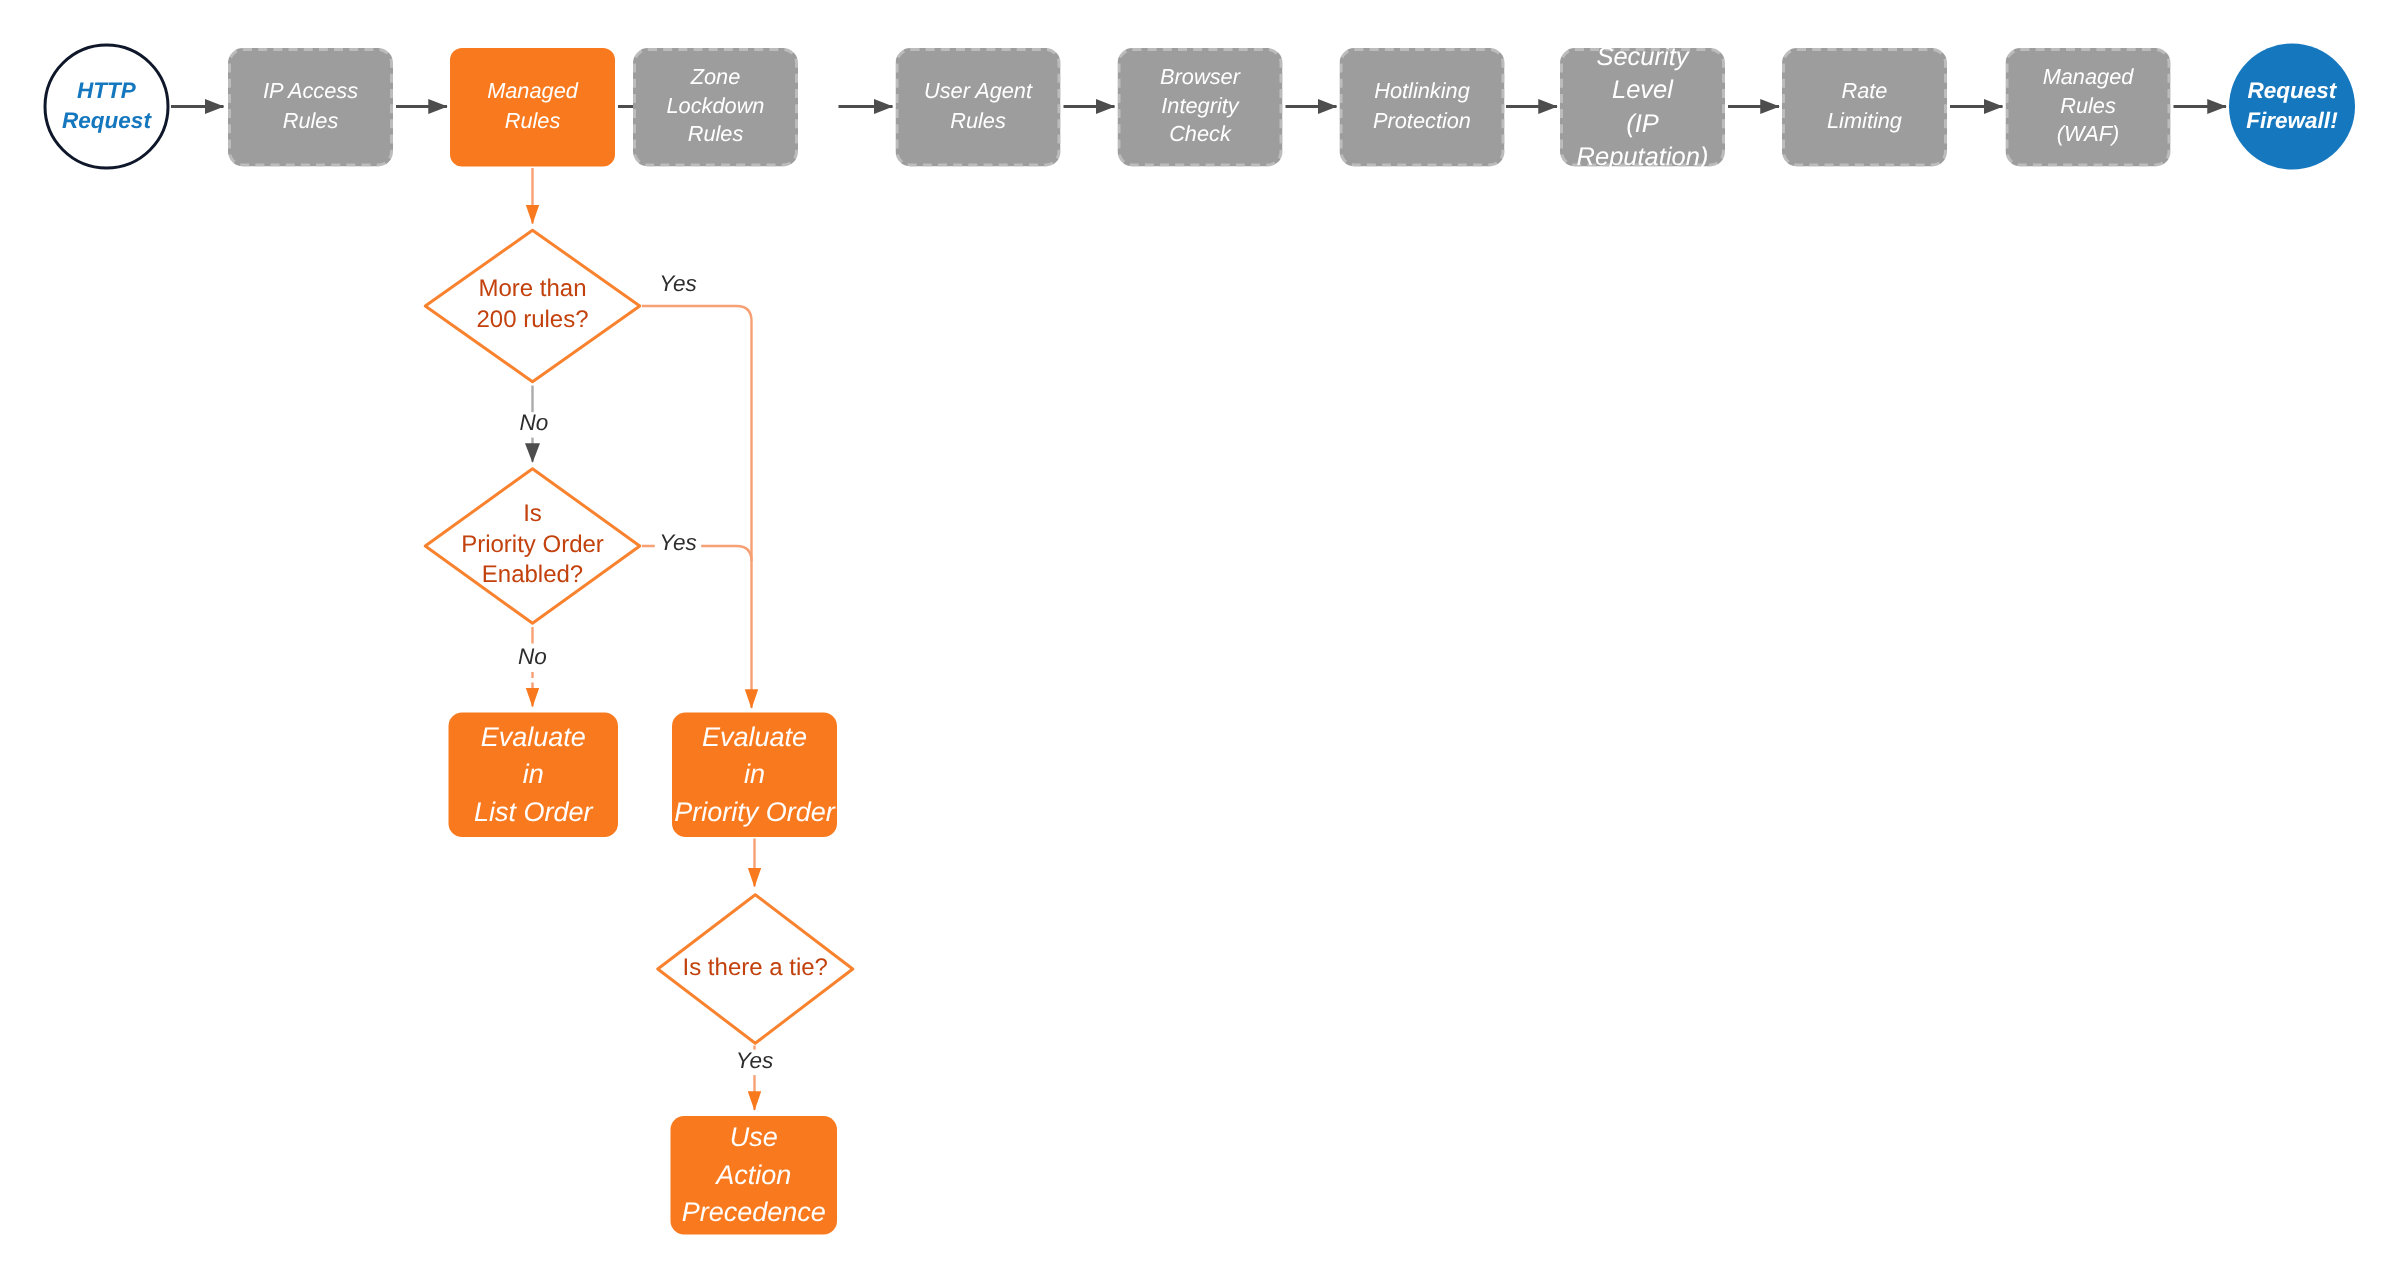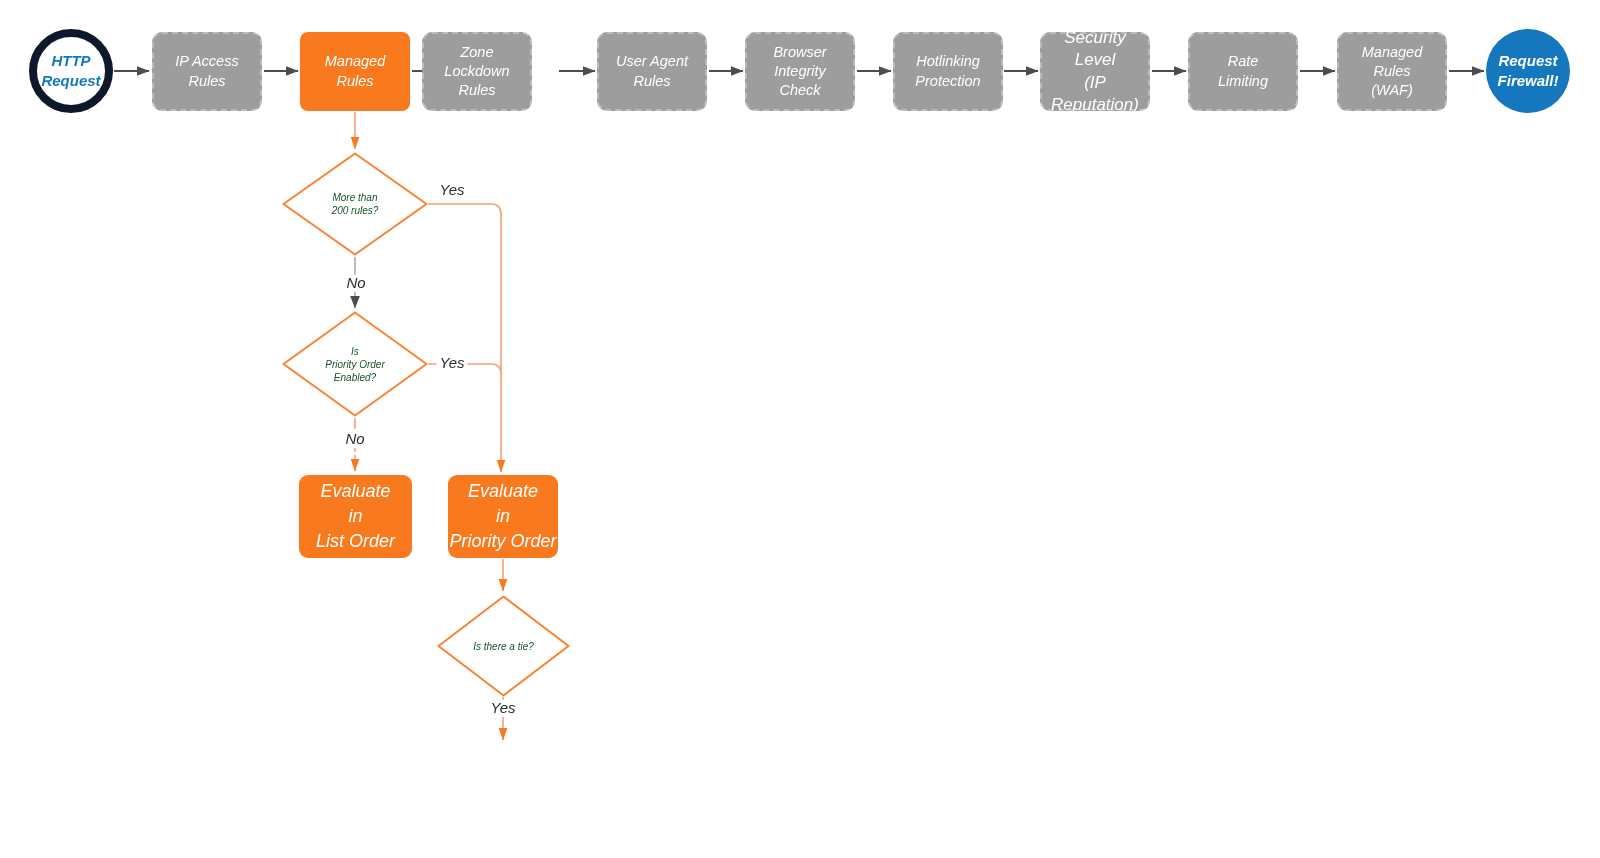--- a/index.html
+++ b/index.html
@@ -20,34 +20,33 @@
   .box{
     width:110px;height:79px;border-radius:10px;
     color:#ffffff;font-style:italic;font-size:14.5px;line-height:1.32;
   }
   .gray{background:#9D9D9D;border:2px dashed #BCBCBC;}
   .orange{background:#F97A1E;border-radius:8px;}
   .circle{
     width:84px;height:84px;border-radius:50%;
     font-style:italic;font-weight:bold;font-size:15px;line-height:1.35;
   }
-  .circle-start{background:#ffffff;border:8px solid #0f172a;color:#1577BE;}
+  .circle-start{background:#ffffff;border:2px solid #0f172a;color:#1577BE;}
   .circle-end{background:#1577BE;color:#ffffff;}
   .action{
     color:#ffffff;font-style:italic;font-size:18px;line-height:1.4;
     background:#F97A1E;border-radius:9px;align-items:center;
   }
   .diamond{padding:0;}
   .diamond svg{position:absolute;left:0;top:0;}
   .diamond .dlabel{
     position:absolute;inset:0;z-index:2;
     display:flex;align-items:center;justify-content:center;
-    text-align:center;color:#14532d;font-size:10px;line-height:1.3;
+    text-align:center;color:#c2410c;font-size:16px;line-height:1.3;
     white-space:pre-line;
-    font-style:italic;
   }
   .edge-label{
     position:absolute;z-index:3;
     transform:translate(-50%,-50%);
     font-style:italic;font-size:15px;color:#2D2D2D;
     background:#ffffff;padding:0 3px;line-height:1.1;
   }
 </style>
 </head>
 <body>
@@ -173,20 +172,25 @@
 in
 List Order</span>
   </div>
 
   <div class="node action" style="left:448px;top:475px;width:110px;height:83px">
     <span>Evaluate
 in
 Priority Order</span>
   </div>
 
+  <div class="node action" style="left:447px;top:744px;width:111px;height:79px">
+    <span>Use
+Action
+Precedence</span>
+  </div>
 
   <span class="edge-label" style="left:452px;top:190px">Yes</span>
   <span class="edge-label" style="left:356px;top:283px">No</span>
   <span class="edge-label" style="left:452px;top:363px">Yes</span>
   <span class="edge-label" style="left:355px;top:439px">No</span>
   <span class="edge-label" style="left:503px;top:708px">Yes</span>
 
 </div>
 
 </body></html>

